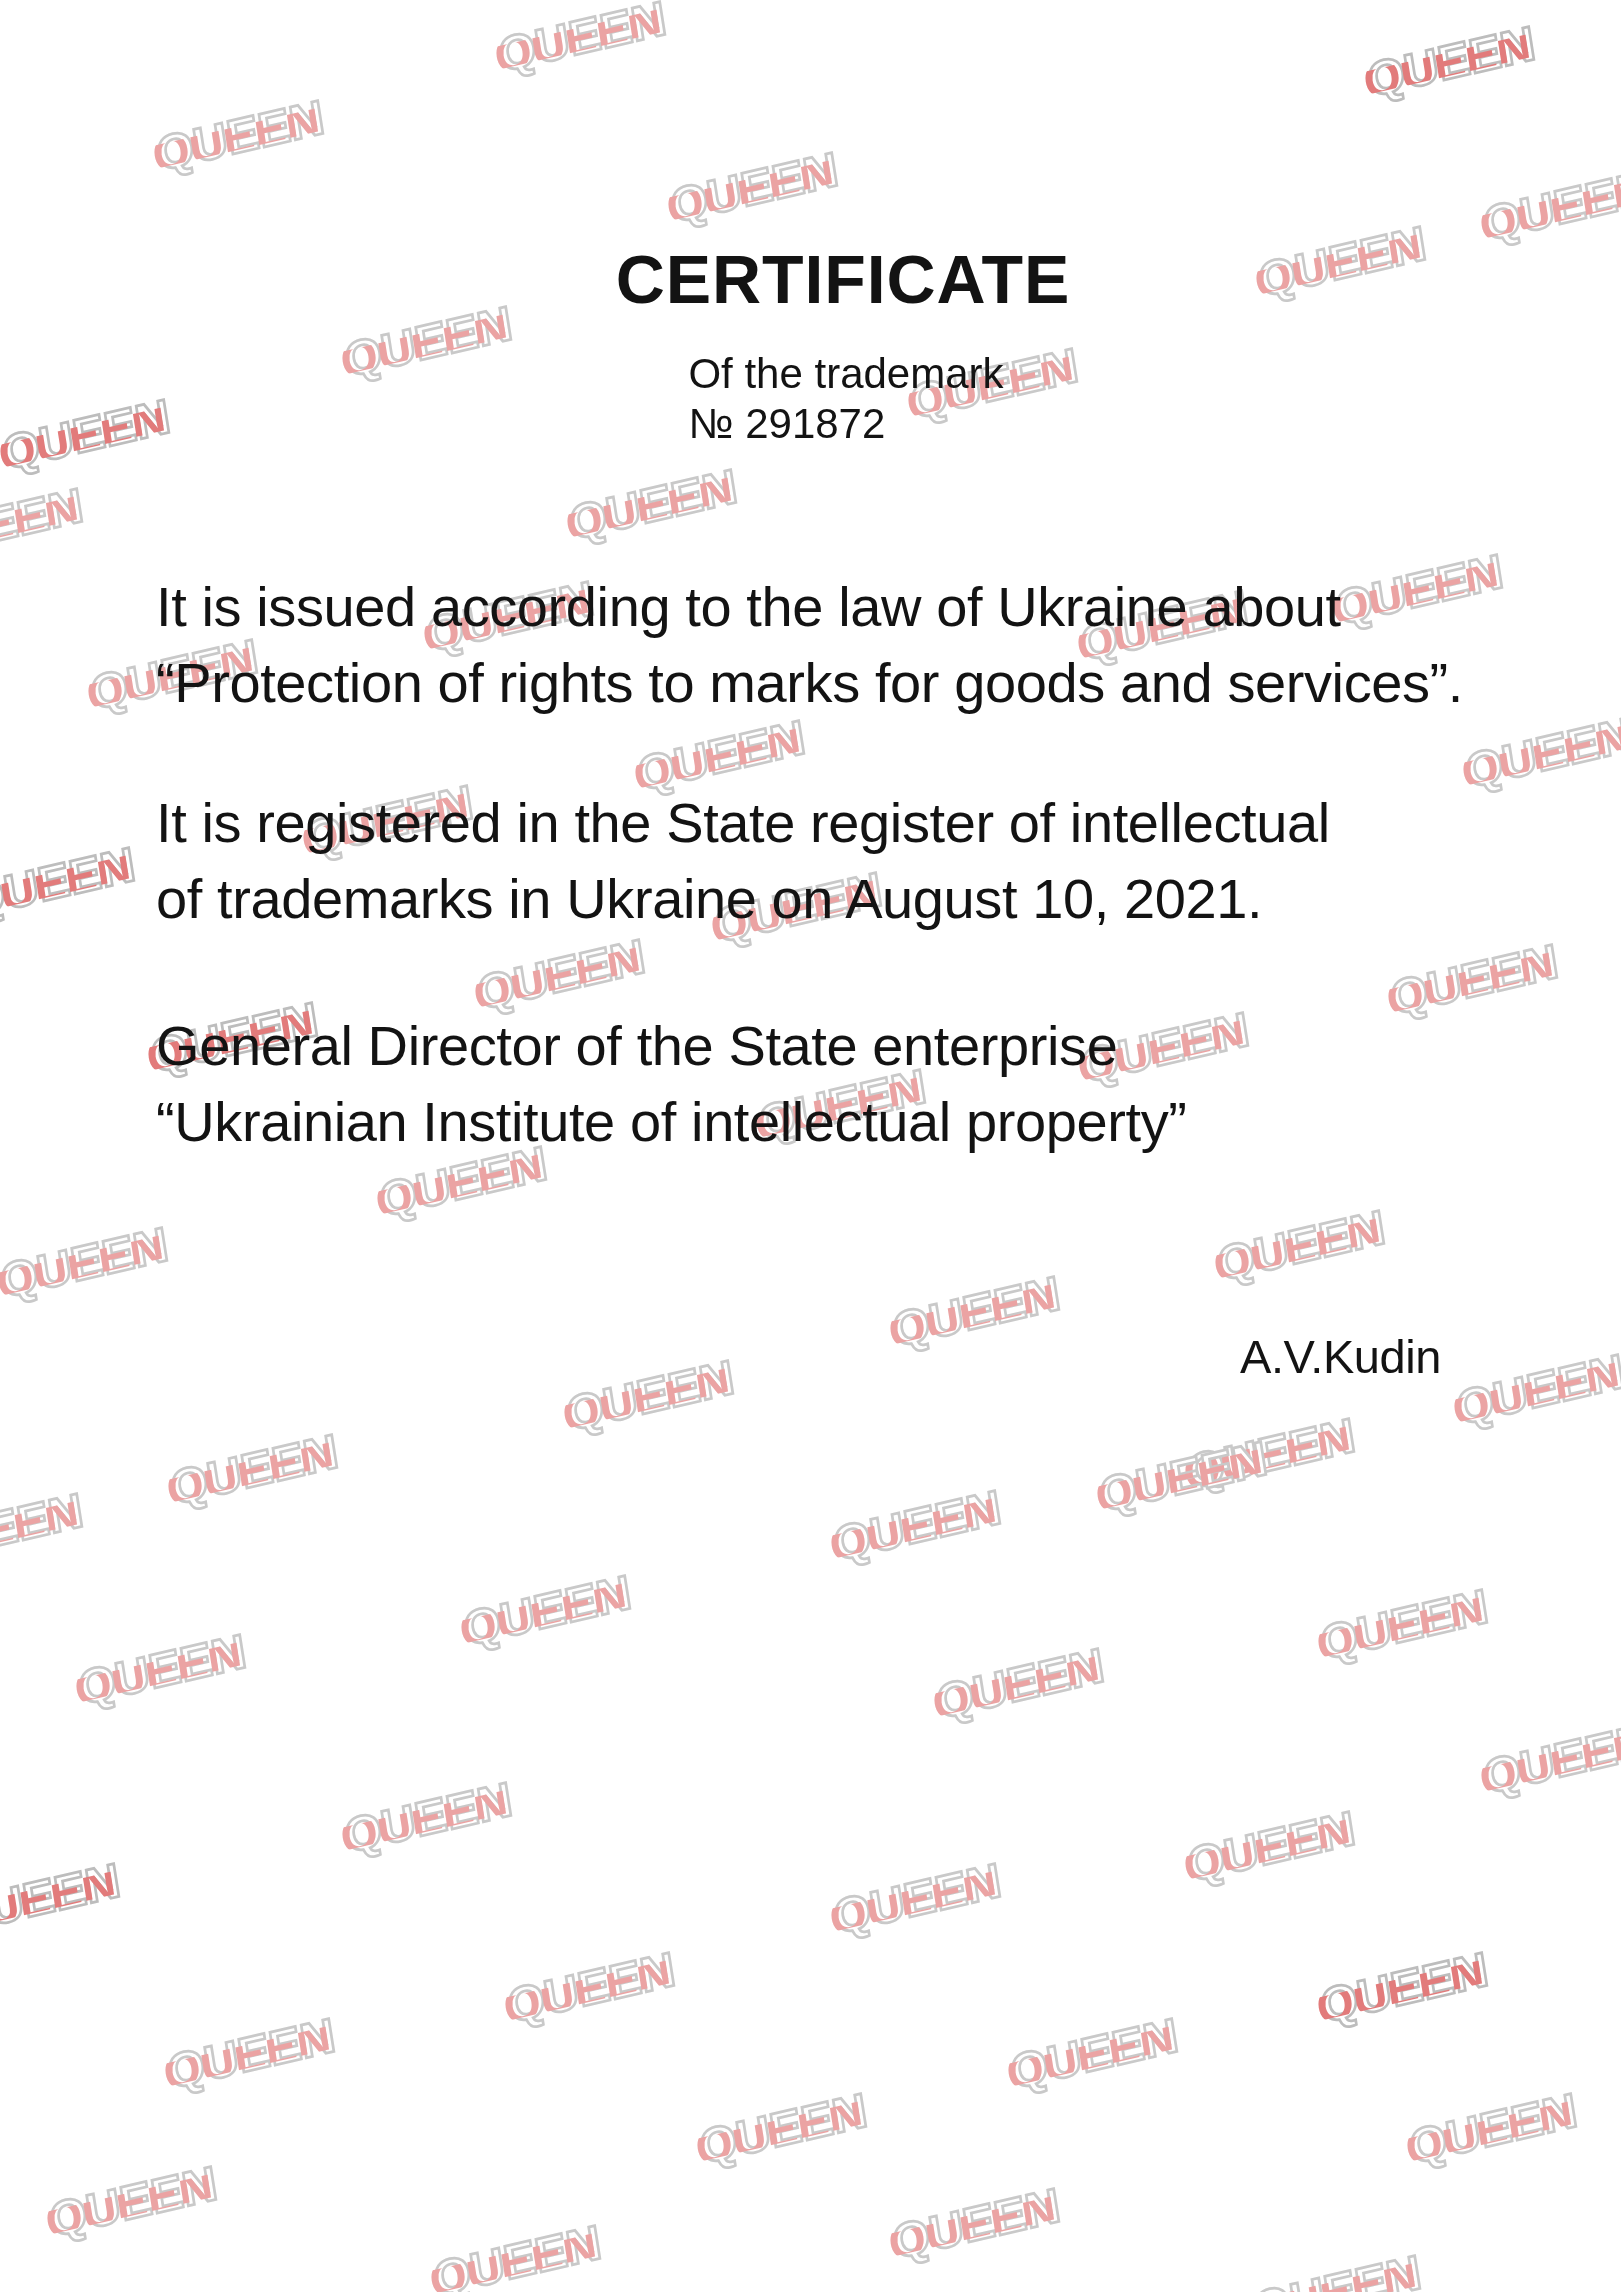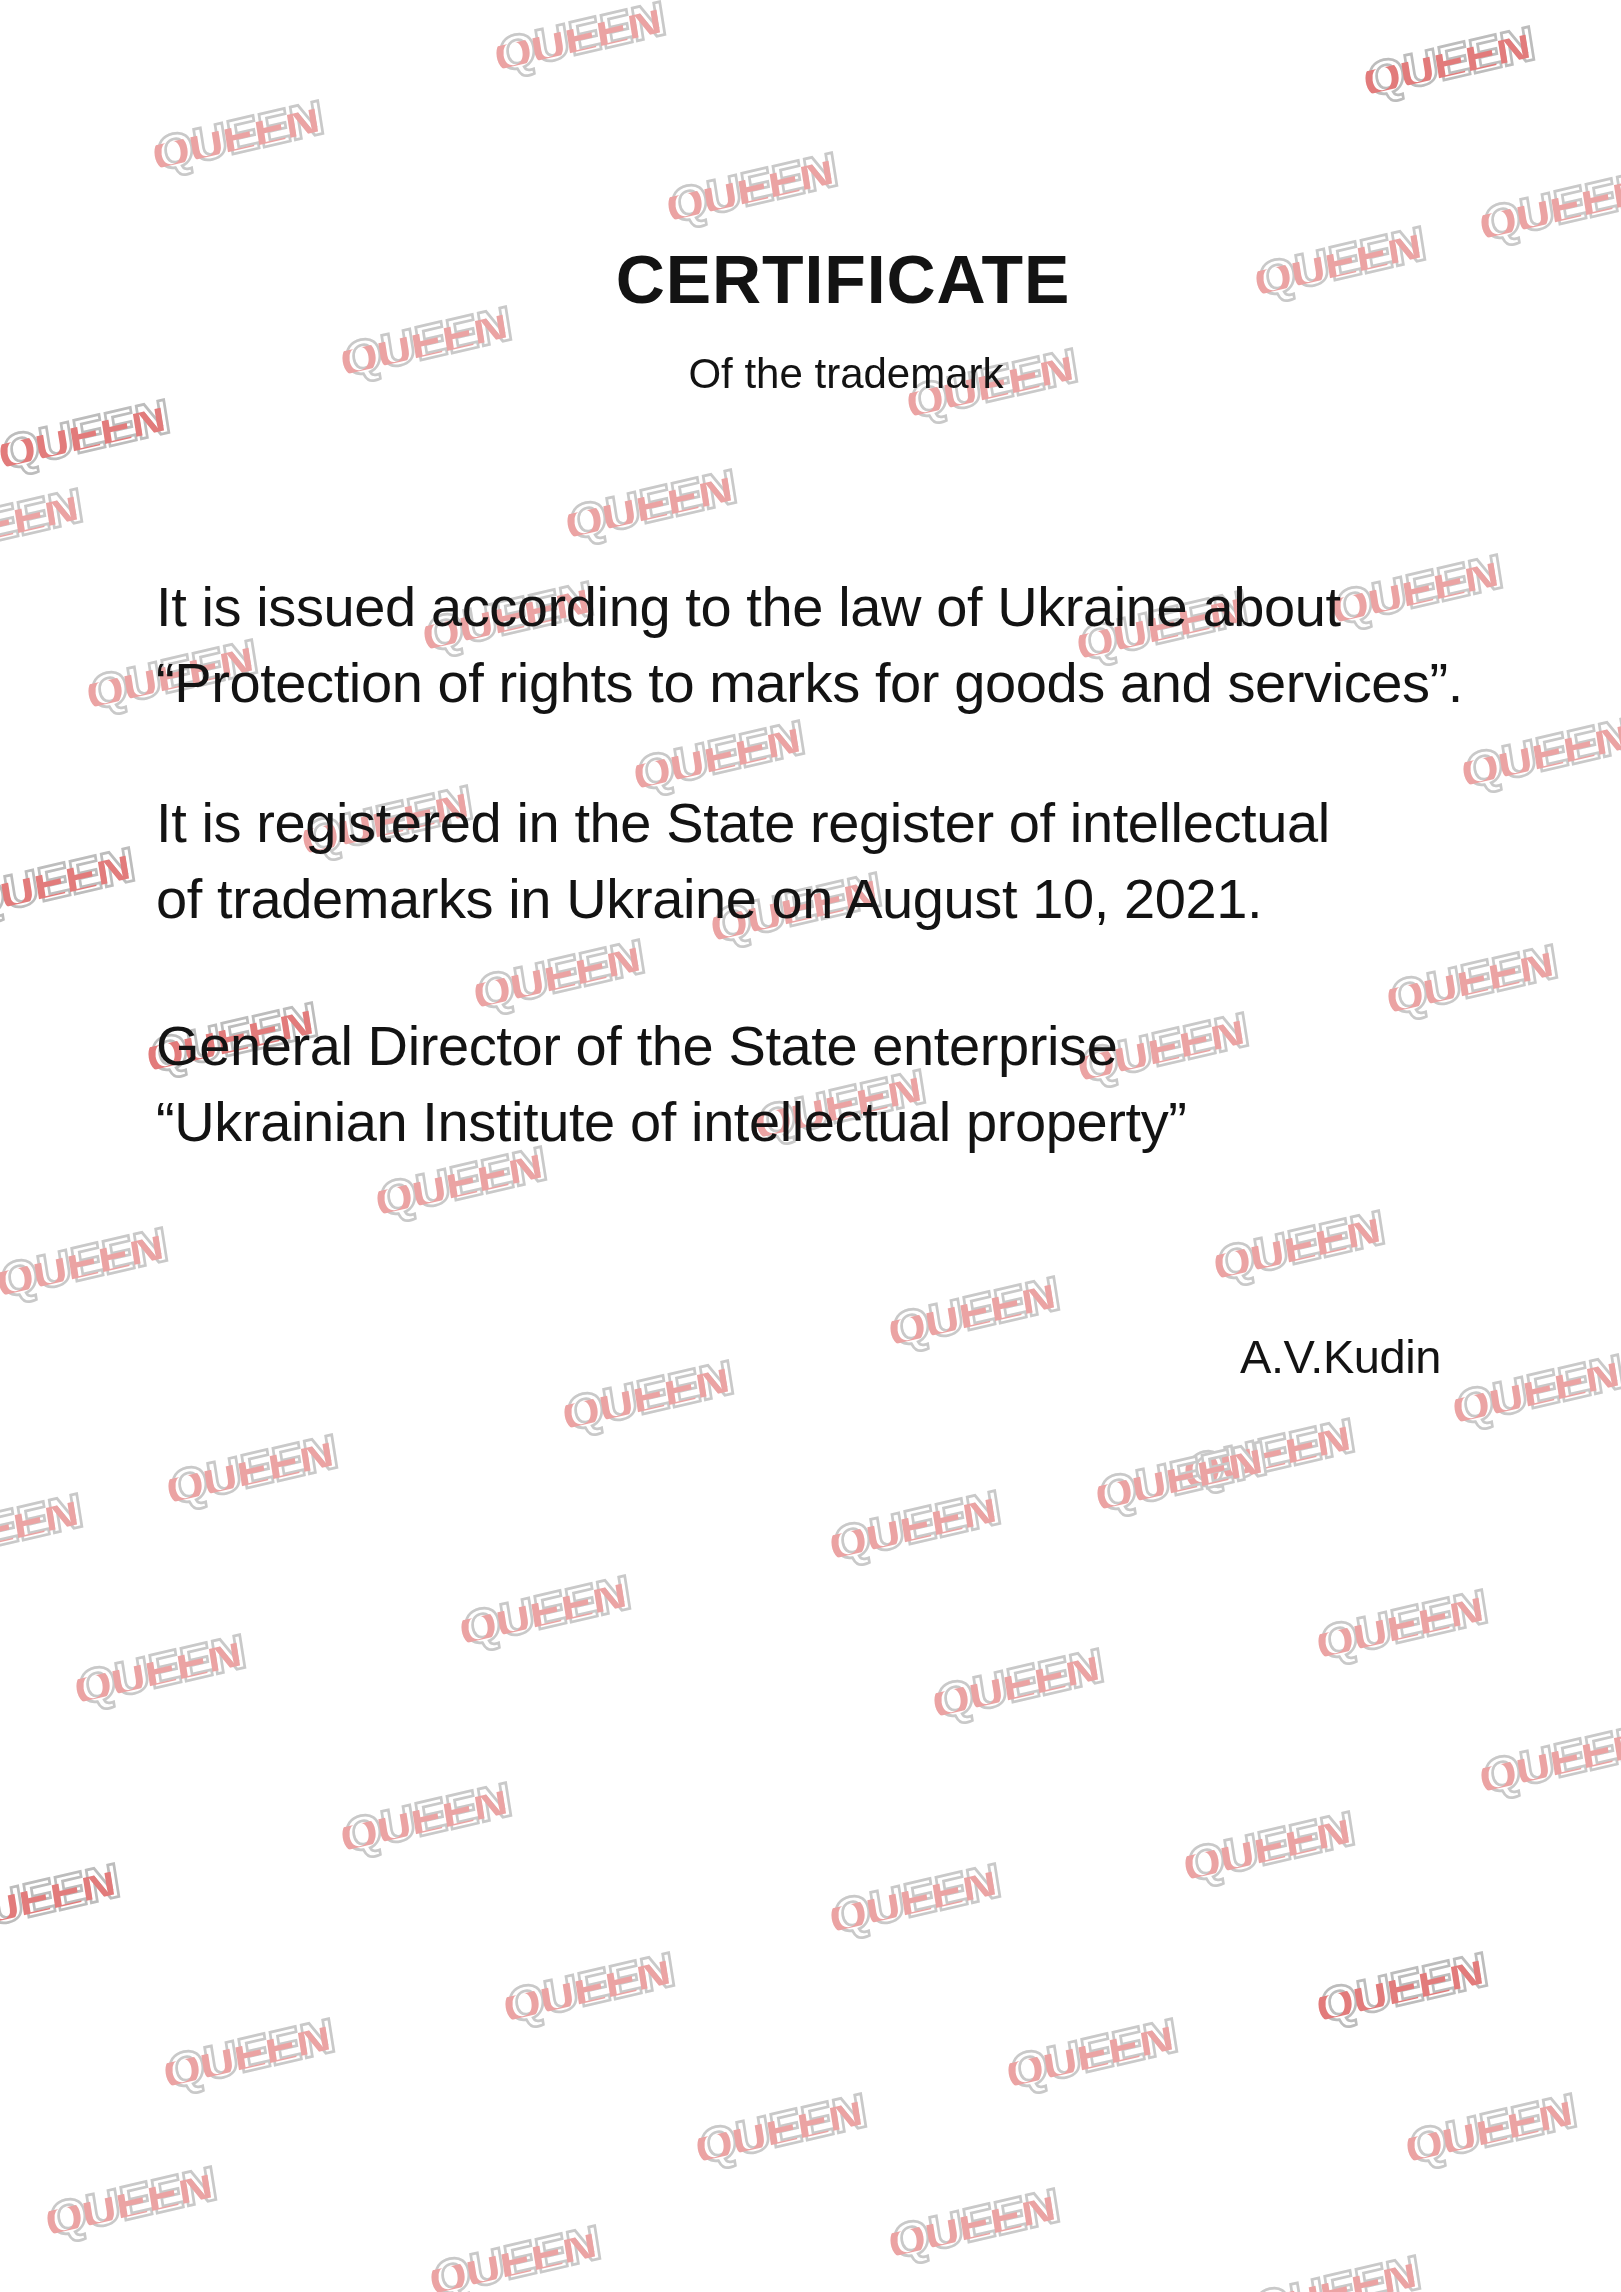--- a/index.html
+++ b/index.html
@@ -316,20 +316,21 @@
         <span class="wm-stripe">QUEEN</span>
       </div>
     </div>
 
   <div class="content">
 
     <div class="doc-title">CERTIFICATE</div>
 
     <div class="doc-subtitle">
       <div>Of the trademark</div>
+      <div>№ 291872</div>
     </div>
 
     <div class="para para-1">
       <div>It is issued according to the law of Ukraine about</div>
       <div>“Protection of rights to marks for goods and services”.</div>
     </div>
 
     <div class="para para-2">
       <div>It is registered in the State register of intellectual</div>
       <div>of trademarks in Ukraine on August 10, 2021.</div>

